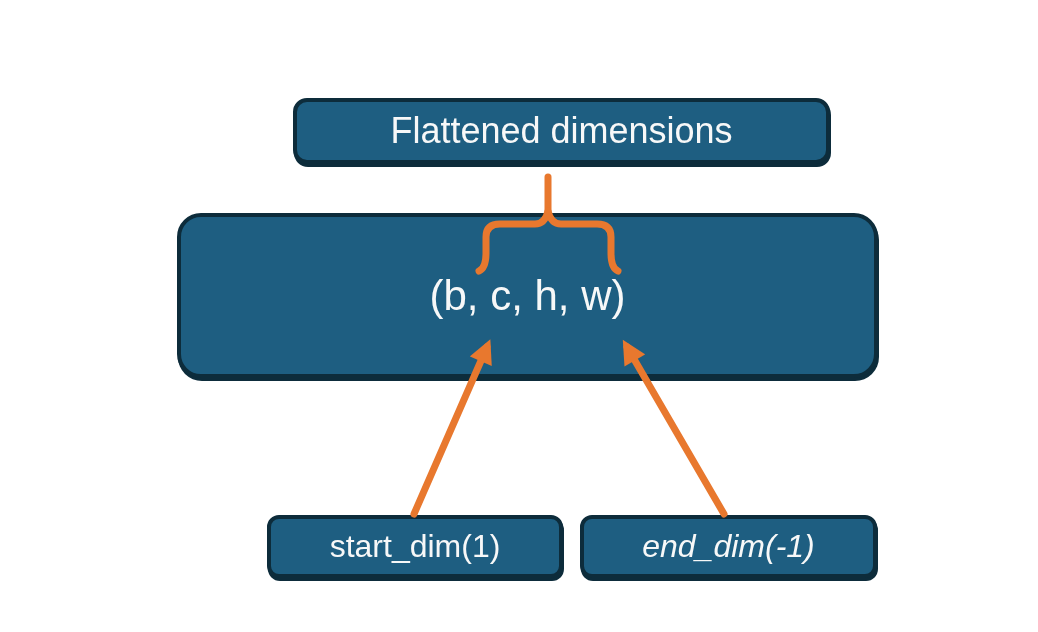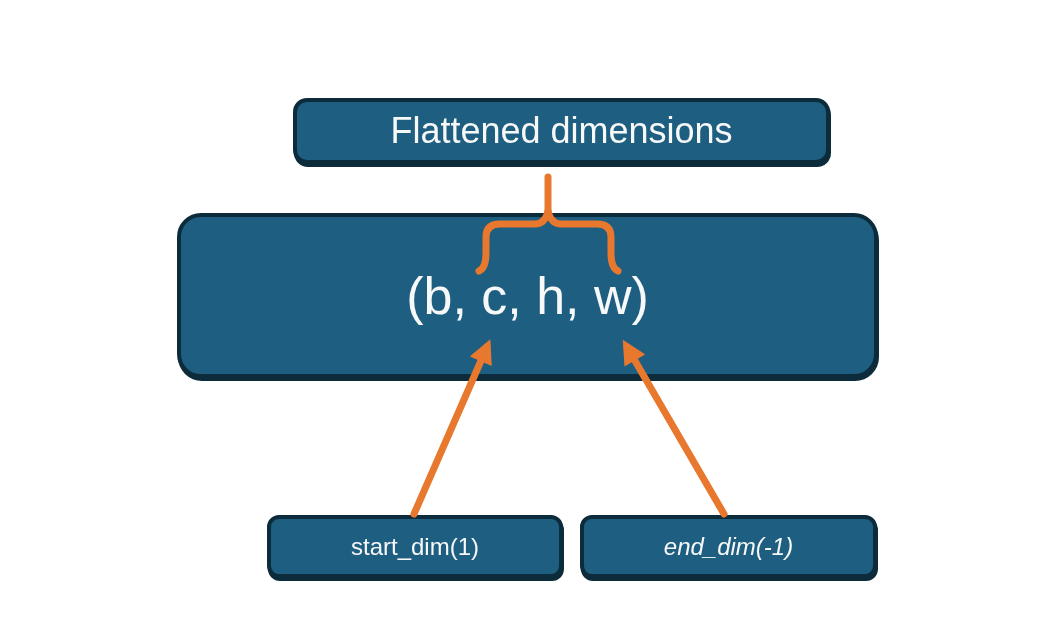--- a/index.html
+++ b/index.html
@@ -29,27 +29,27 @@
   .top-box {
     left: 293px; top: 98px;
     width: 537px; height: 66px;
     border-radius: 14px;
     font-size: 36px;
   }
   .main-box {
     left: 177px; top: 213px;
     width: 701px; height: 165px;
     border-radius: 24px;
-    font-size: 52px;
+    font-size: 42px;
   }
   .small-box {
     top: 515px;
     height: 63px;
     border-radius: 12px;
-    font-size: 24px;
+    font-size: 32px;
   }
   .small-box.left  { left: 267px; width: 296px; }
   .small-box.right { left: 580px; width: 297px; font-style: italic; }
   .overlay {
     position: absolute;
     left: 0; top: 0;
     width: 1038px;
     height: 632px;
     pointer-events: none;
   }

